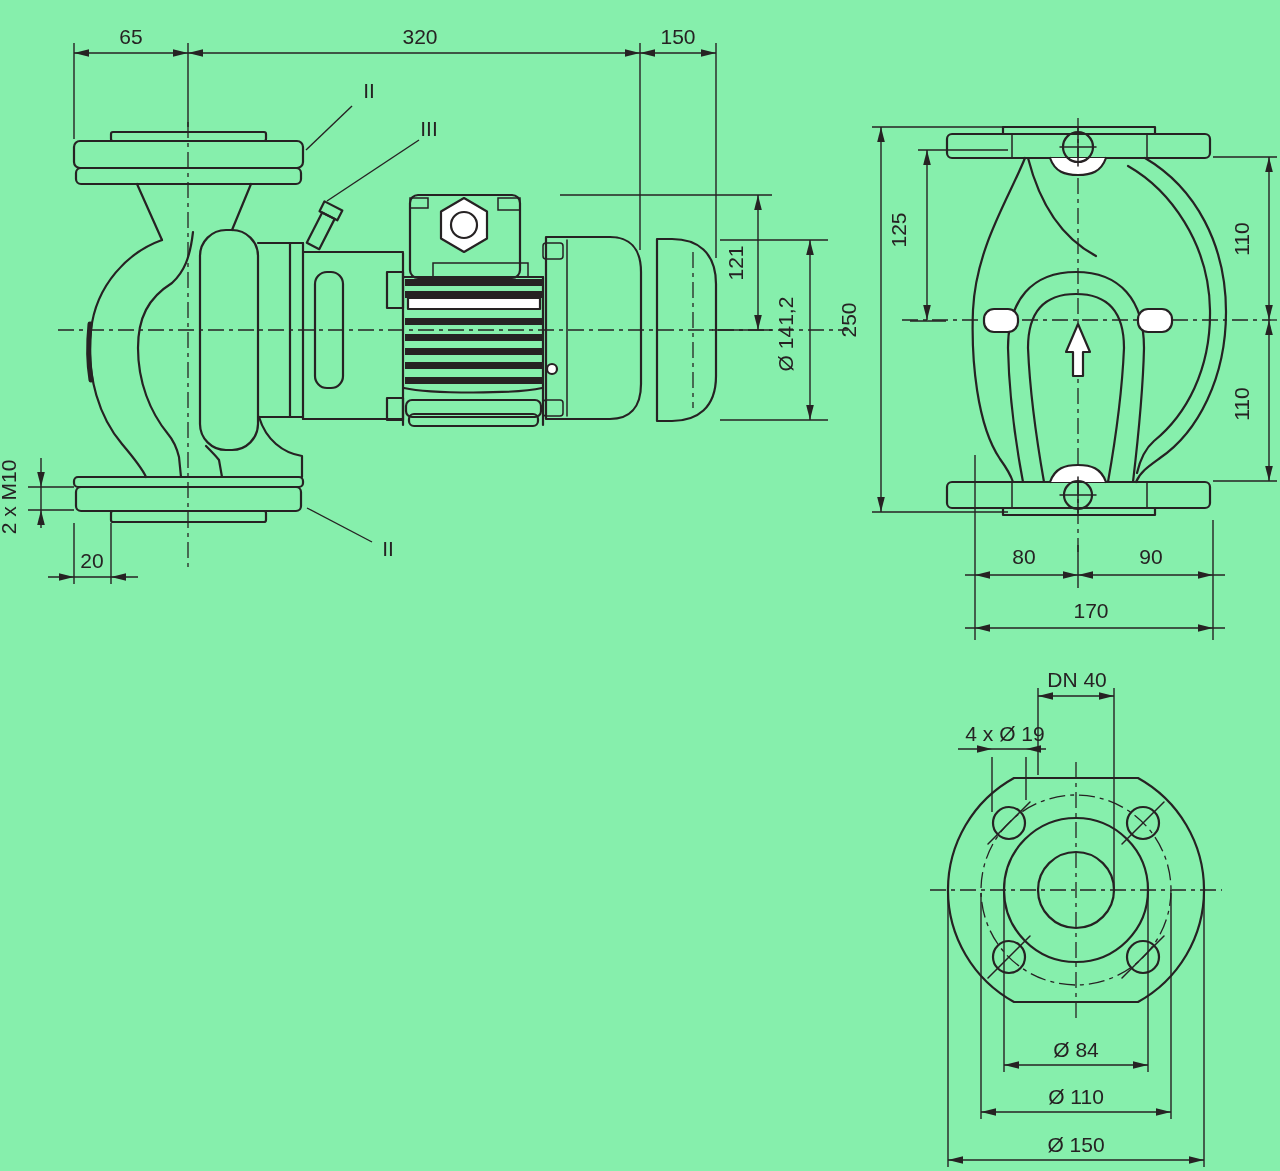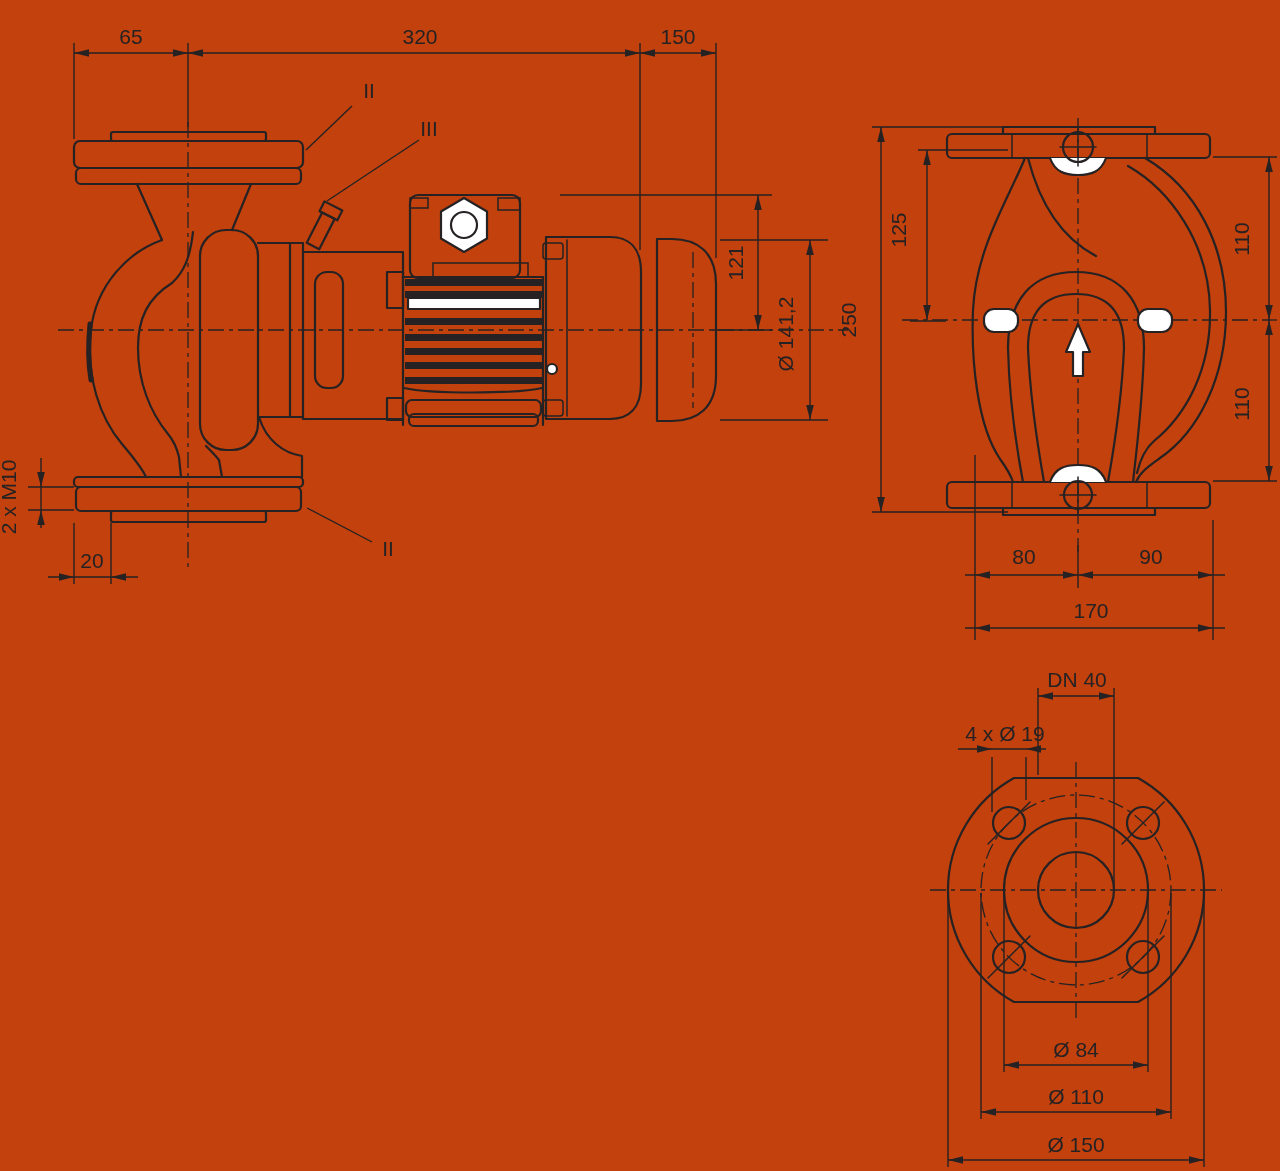--- a/index.html
+++ b/index.html
@@ -1,16 +1,16 @@
 <!DOCTYPE html>
 <html><head>
 <meta charset="utf-8">
 <style>
   html,body{margin:0;padding:0;background:#ffffff;}
-  .stage{position:relative;width:1280px;height:1171px;background:#c2410c;overflow:hidden;}
+  .stage{position:relative;width:1280px;height:1171px;background:#86efac;overflow:hidden;}
   svg{display:block;}
   svg text{font-family:"Liberation Sans","DejaVu Sans",sans-serif;font-size:21px;fill:#262223;}
   .obj{fill:none;stroke:#262223;stroke-width:2.2;stroke-linecap:round;stroke-linejoin:round;}
   .obj-thin{fill:none;stroke:#262223;stroke-width:1.5;stroke-linecap:round;}
   .obj-thick{fill:none;stroke:#262223;stroke-width:5;stroke-linecap:round;}
   .whitefill{fill:#ffffff;stroke:#262223;stroke-width:2.2;stroke-linejoin:round;}
   .mask{fill:#ffffff;stroke:none;}
   .dim{fill:none;stroke:#262223;stroke-width:1.4;}
   .cl{fill:none;stroke:#262223;stroke-width:1.3;stroke-dasharray:16 5 4 5;}
   .ah{fill:#262223;stroke:none;}

